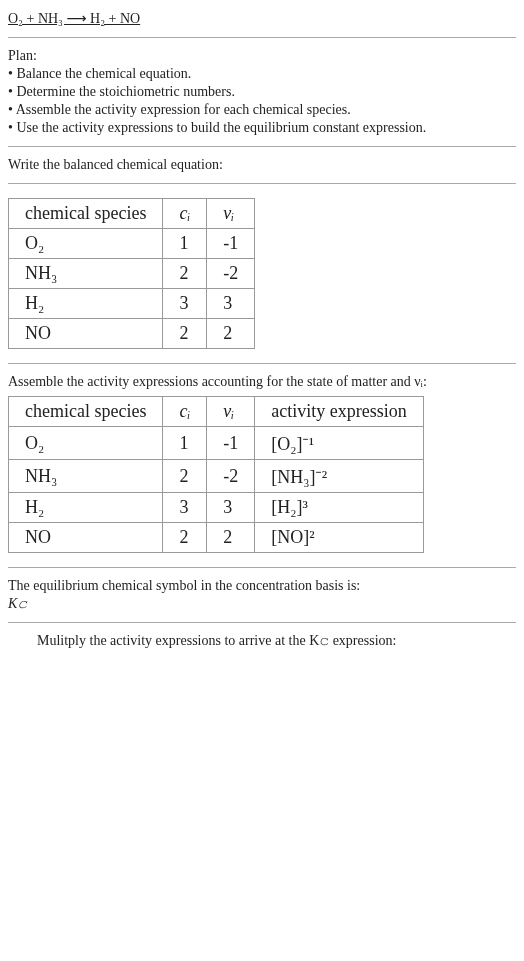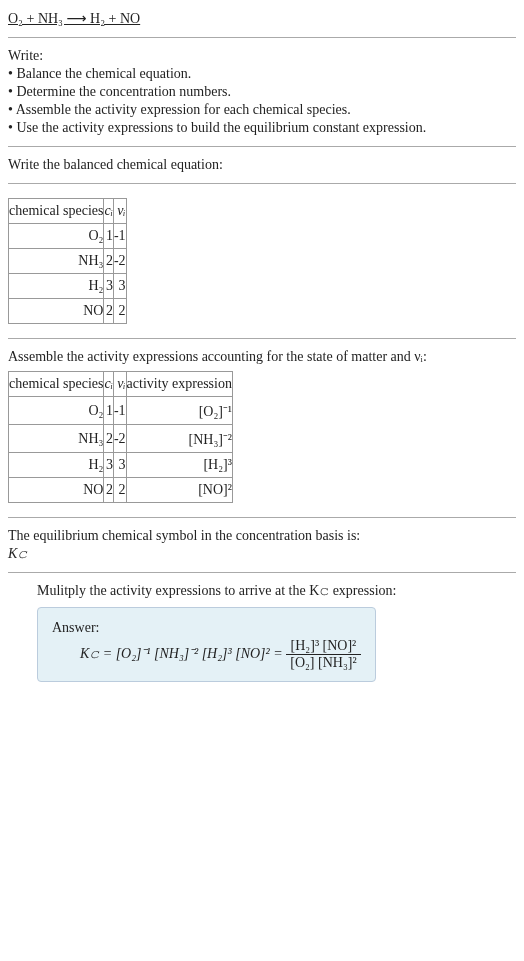--- a/index.html
+++ b/index.html
@@ -18,24 +18,24 @@
   .section.first { padding-top: 0; }
   .section.noborder { border-bottom: none; margin-left: 29px; }
   p { margin: 2px 0; }
   .eq { font-family: Georgia, serif; text-decoration: underline; }
   table.data {
     border-collapse: collapse;
     margin: 6px 0;
   }
   table.data td, table.data th {
     border: 1px solid #999;
-    padding: 4px 0;
+    padding: 4px 16px;
     font-weight: normal;
-    text-align: right;
-    font-size: 14px;
+    text-align: left;
+    font-size: 18px;
   }
   table.data th { background: #fff; }
   .answer-box {
     background: #e4f1f6;
     border: 1px solid #bcd;
     border-radius: 4px;
     padding: 10px 14px;
     margin-top: 6px;
     display: inline-block;
     max-width: 370px;
@@ -50,23 +50,23 @@
   .italic { font-style: italic; }
 </style>
 </head>
 <body>
 
 <div class="section first">
   <p class="eq">O₂ + NH₃ ⟶ H₂ + NO</p>
 </div>
 
 <div class="section">
-  <p>Write:</p>
+  <p>Plan:</p>
   <p>• Balance the chemical equation.</p>
-  <p>• Determine the concentration numbers.</p>
+  <p>• Determine the stoichiometric numbers.</p>
   <p>• Assemble the activity expression for each chemical species.</p>
   <p>• Use the activity expressions to build the equilibrium constant expression.</p>
 </div>
 
 <div class="section">
   <p>Write the balanced chemical equation:</p>
 </div>
 
 <div class="section">
   <table class="data">
@@ -139,23 +139,13 @@
 </div>
 
 <div class="section">
   <p>The equilibrium chemical symbol in the concentration basis is:</p>
   <p class="italic">K𝚌</p>
 </div>
 
 <div class="section noborder">
   <p>Mulitply the activity expressions to arrive at the K𝚌 expression:</p>
 
-  <div class="answer-box">
-    <p>Answer:</p>
-    <div style="padding-left:28px;">
-      <span class="italic">K𝚌 = [O₂]⁻¹ [NH₃]⁻² [H₂]³ [NO]² =</span>
-      <span class="frac">
-        <span class="num">[H₂]³ [NO]²</span>
-        <span class="den">[O₂] [NH₃]²</span>
-      </span>
-    </div>
-  </div>
 </div>
 
 </body></html>

